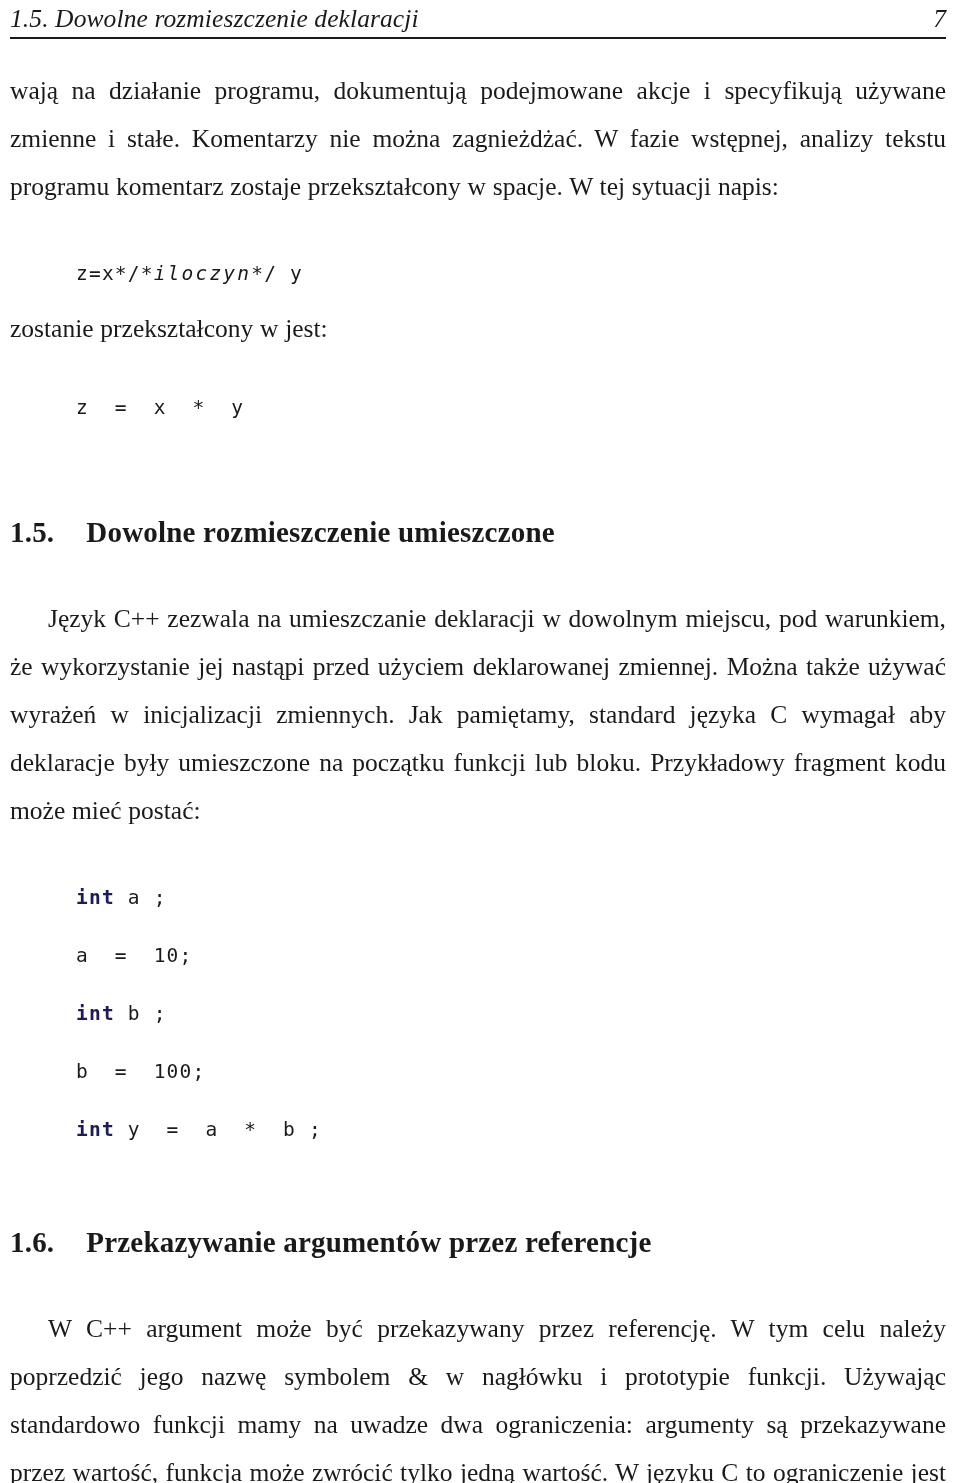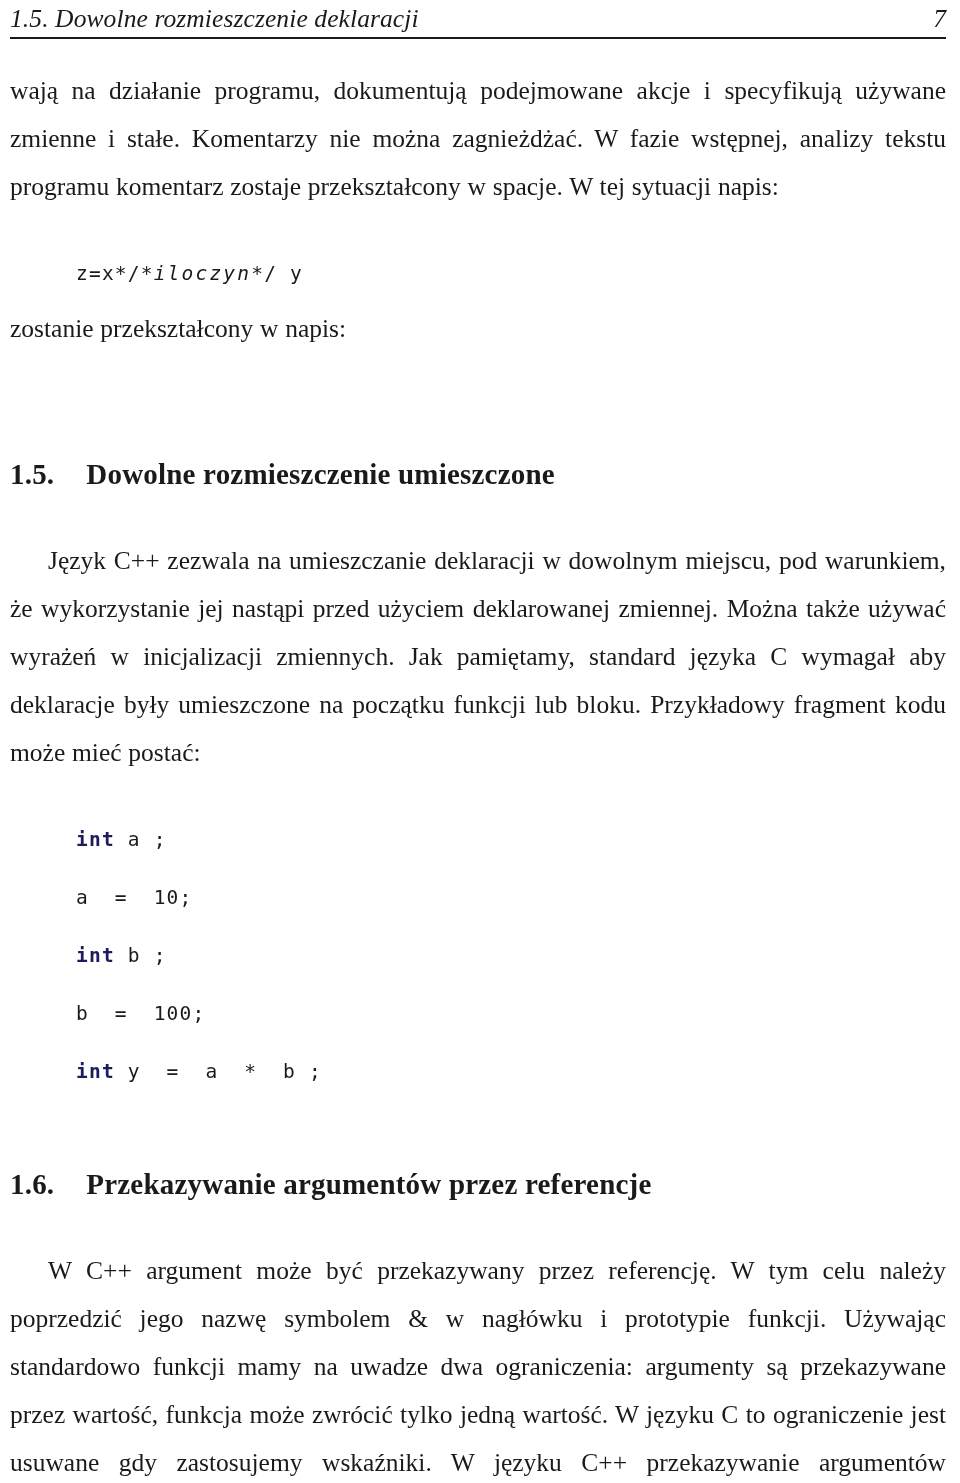--- a/index.html
+++ b/index.html
@@ -103,24 +103,25 @@
   <div class="rule"></div>
 
   <p class="body first">wają na działanie programu, dokumentują podejmowane akcje i specyfikują używane zmienne i stałe. Komentarzy nie można zagnieżdżać. W fazie wstępnej, analizy tekstu programu komentarz zostaje przekształcony w spacje. W tej sytuacji napis:</p>
 
   <div class="sp-s"></div>
 
   <div class="code"><span>z=x*/*</span><span class="ital">iloczyn</span><span>*/ y</span></div>
 
   <div class="sp-s"></div>
 
-  <p class="body">zostanie przekształcony w napis:</p>
+  <p class="body">zostanie przekształcony w jest:</p>
 
   <div class="sp-xs"></div>
 
+  <div class="code">z  =  x  *  y</div>
 
   <div class="sp-xl"></div>
   <div class="sp-m"></div>
 
   <h2 class="section">
     <span class="num">1.5.</span><span>Dowolne rozmieszczenie umieszczone</span>
   </h2>
 
   <div class="sp-s"></div>
 

